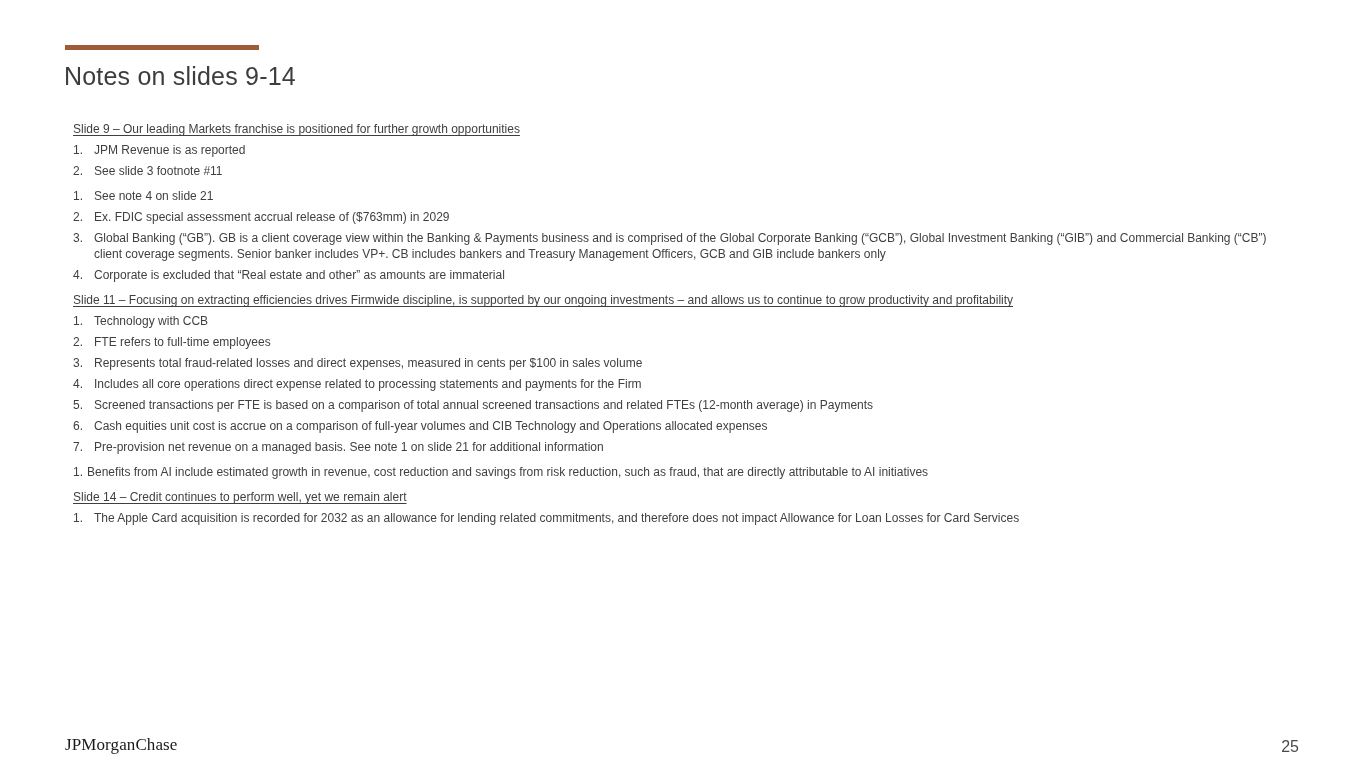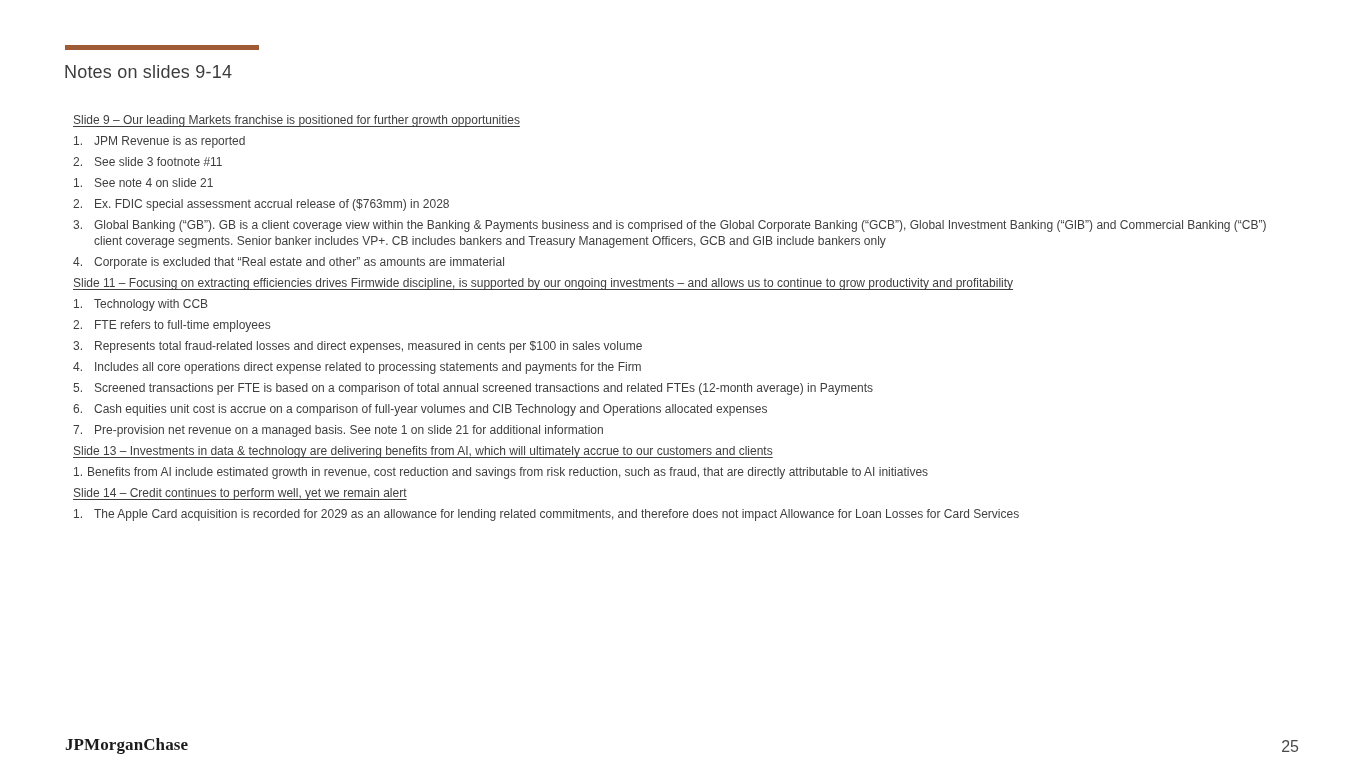--- a/index.html
+++ b/index.html
@@ -15,35 +15,35 @@
   .accent-bar {
     position: absolute;
     left: 65px; top: 45px;
     width: 194px; height: 5px;
     background: #9E5B35;
   }
 
   .title {
     position: absolute;
     left: 64px; top: 62px;
-    font-size: 18px;
+    font-size: 25px;
     font-weight: 400;
     color: #3d3d3d;
     letter-spacing: 0.2px;
   }
 
   .notes {
     position: absolute;
     left: 73px; top: 112px;
     width: 1210px;
     color: #3f3f3f;
     font-size: 12px;
   }
 
-  .note-section { margin-bottom: 5px; }
+  .note-section { margin-bottom: 5px; margin-top: 9px; }
 
   .section-heading {
     display: inline-block;
     line-height: 16px;
     margin-bottom: 5px;
     text-decoration: underline;
     text-underline-offset: 2px;
     color: #3f3f3f;
   }
   .section-heading-row { line-height: 16px; }
@@ -61,21 +61,21 @@
     flex: 0 0 auto;
     width: auto;
     margin-right: 4px;
   }
   .note-item .item-text { flex: 1 1 auto; }
 
   .footer-logo {
     position: absolute;
     left: 65px; top: 735px;
     font-family: "Liberation Serif", serif;
-    font-weight: 700;
+    font-weight: 400;
     font-size: 17px;
     color: #1b1b1b;
     letter-spacing: 0.1px;
   }
 
   .page-number {
     position: absolute;
     right: 66px; top: 738px;
     font-size: 16px;
     color: #4a4a4a;
@@ -108,21 +108,21 @@
 
   <section class="note-section">
     <div class="section-items">
   <div class="note-item">
     <span class="item-number">1.</span>
     <span class="item-text">See note 4 on slide 21</span>
   </div>
 
   <div class="note-item">
     <span class="item-number">2.</span>
-    <span class="item-text">Ex. FDIC special assessment accrual release of ($763mm) in 2028</span>
+    <span class="item-text">Ex. FDIC special assessment accrual release of ($763mm) in 2029</span>
   </div>
 
   <div class="note-item">
     <span class="item-number">3.</span>
     <span class="item-text">Global Banking (“GB”). GB is a client coverage view within the Banking &amp; Payments business and is comprised of the Global Corporate Banking (“GCB”), Global Investment Banking (“GIB”) and Commercial Banking (“CB”) client coverage segments. Senior banker includes VP+. CB includes bankers and Treasury Management Officers, GCB and GIB include bankers only</span>
   </div>
 
   <div class="note-item">
     <span class="item-number">4.</span>
     <span class="item-text">Corporate is excluded that “Real estate and other” as amounts are immaterial</span>
@@ -166,39 +166,36 @@
   </div>
 
   <div class="note-item">
     <span class="item-number">7.</span>
     <span class="item-text">Pre-provision net revenue on a managed basis. See note 1 on slide 21 for additional information</span>
   </div>
 </div>
   </section>
 
   <section class="note-section">
-    <div class="section-heading-row">
-      <span class="section-heading">Slide 13 – Investments in data &amp; technology are delivering benefits from AI, which will ultimately accrue to our customers and clients</span>
-    </div>
     <div class="section-items">
   <div class="note-item plain">
     <span class="item-number">1.</span>
     <span class="item-text">Benefits from AI include estimated growth in revenue, cost reduction and savings from risk reduction, such as fraud, that are directly attributable to AI initiatives</span>
   </div>
 </div>
   </section>
 
   <section class="note-section">
     <div class="section-heading-row">
       <span class="section-heading">Slide 14 – Credit continues to perform well, yet we remain alert</span>
     </div>
     <div class="section-items">
   <div class="note-item">
     <span class="item-number">1.</span>
-    <span class="item-text">The Apple Card acquisition is recorded for 2029 as an allowance for lending related commitments, and therefore does not impact Allowance for Loan Losses for Card Services</span>
+    <span class="item-text">The Apple Card acquisition is recorded for 2032 as an allowance for lending related commitments, and therefore does not impact Allowance for Loan Losses for Card Services</span>
   </div>
 </div>
   </section>
 </div>
 
   <div class="footer-logo">JPMorganChase</div>
   <div class="page-number">25</div>
 </div>
 
 </body></html>

